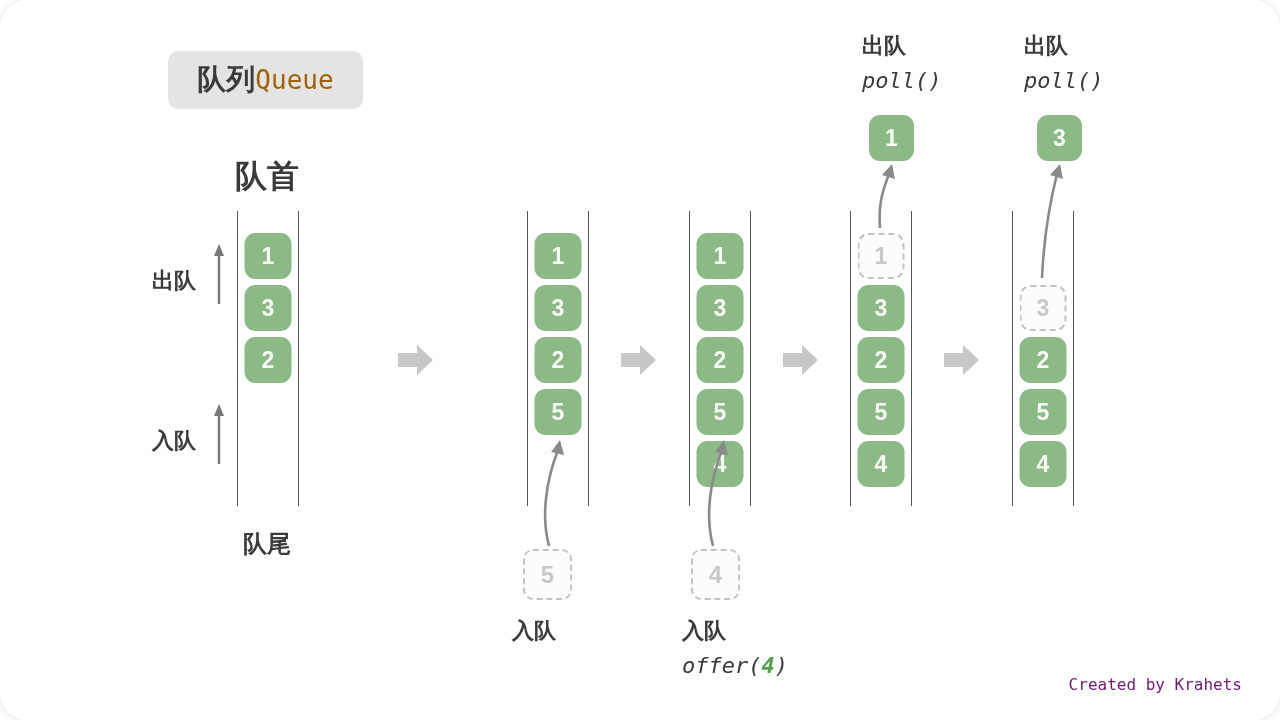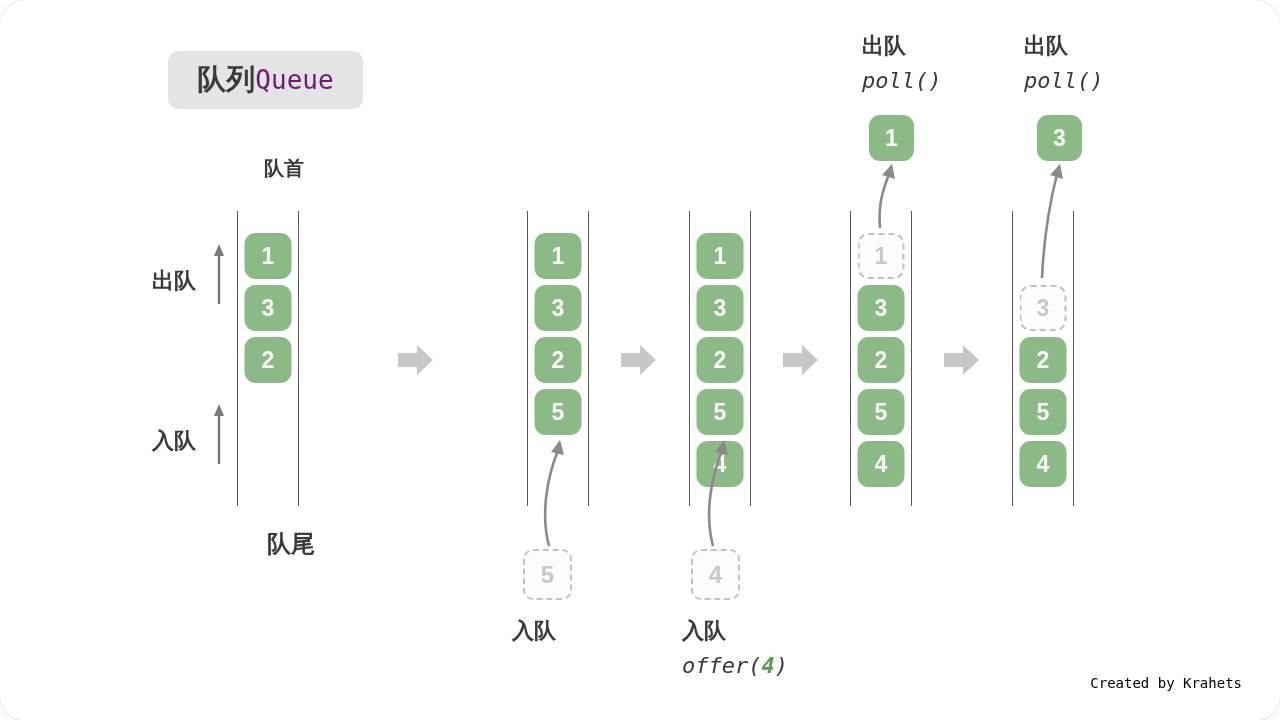--- a/index.html
+++ b/index.html
@@ -10,21 +10,21 @@
     box-shadow: 0 0 0 1px #ececec, 0 2px 10px rgba(0,0,0,0.07);
     font-family:"Liberation Sans", sans-serif;
   }
   
   .title-badge {
     position:absolute; left:168px; top:43px; width:195px; height:58px;
     background:#e4e4e4; border-radius:10px;
     display:flex; align-items:center; justify-content:center; margin-top:8px;
   }
   .title-zh { font-size:29px; font-weight:bold; color:#3a3a3a; }
-  .title-en { font-family:"DejaVu Sans Mono", monospace; font-size:26px; color:#701a75; }
+  .title-en { font-family:"DejaVu Sans Mono", monospace; font-size:26px; color:#a16207; }
 
   .zh-label { position:absolute; font-weight:bold; color:#3a3a3a; white-space:nowrap; }
   .center-x { transform:translateX(-50%); }
 
   
   .queue {
     position:absolute; top:211px; width:62px; height:295px;
     border-left:1.5px solid #575757; border-right:1.5px solid #575757;
   }
   .slot {
@@ -56,35 +56,35 @@
   .op .action { font-size:22px; font-weight:bold; color:#3a3a3a; display:block; }
   .op .code { font-family:"DejaVu Sans Mono", monospace; font-size:22px; color:#3a3a3a; display:block;font-style:italic; }
   .op .code b { color:#55a04e; font-weight:bold; }
 
   .side-label { position:absolute; font-size:22px; font-weight:bold; color:#3a3a3a; }
 
   svg { position:absolute; overflow:visible; }
 
   .watermark {
     position:absolute; right:38px; top:675px;
-    font-family:"DejaVu Sans Mono", monospace; font-size:14px; color:#000000;
+    font-family:"DejaVu Sans Mono", monospace; font-size:16px; color:#701a75;
   }
 </style>
 </head>
 <body>
 
 <div class="canvas">
 
   <div class="title-badge">
     <span class="title-zh">队列</span>
     <span class="title-en">Queue</span>
   </div>
 
-  <div class="zh-label center-x" style="left:284px; top:155px; font-size:20px;">队首</div>
-  <div class="zh-label center-x" style="left:267px; top:528px; font-size:24px;margin-left:24px;">队尾</div>
+  <div class="zh-label center-x" style="left:267px; top:155px; font-size:32px;">队首</div>
+  <div class="zh-label center-x" style="left:267px; top:528px; font-size:24px;">队尾</div>
 
   <div class="side-label" style="left:152px; top:266px;">出队</div>
   <svg style="left:210px; top:242px;" width="18" height="64" viewBox="0 0 18 64">
     <defs>
         <marker id="u1" markerWidth="9" markerHeight="9" refX="4.5" refY="6" orient="auto-start-reverse">
           <path d="M0,8 L4.5,0 L9,8 Z" fill="#787878" transform="rotate(-90 4.5 4)"></path>
         </marker>
       </defs>
     <line x1="9" y1="62" x2="9" y2="12" stroke="#787878" stroke-width="2.4"></line>
     <path d="M9,2 L4,14 L14,14 Z" fill="#787878"></path>

